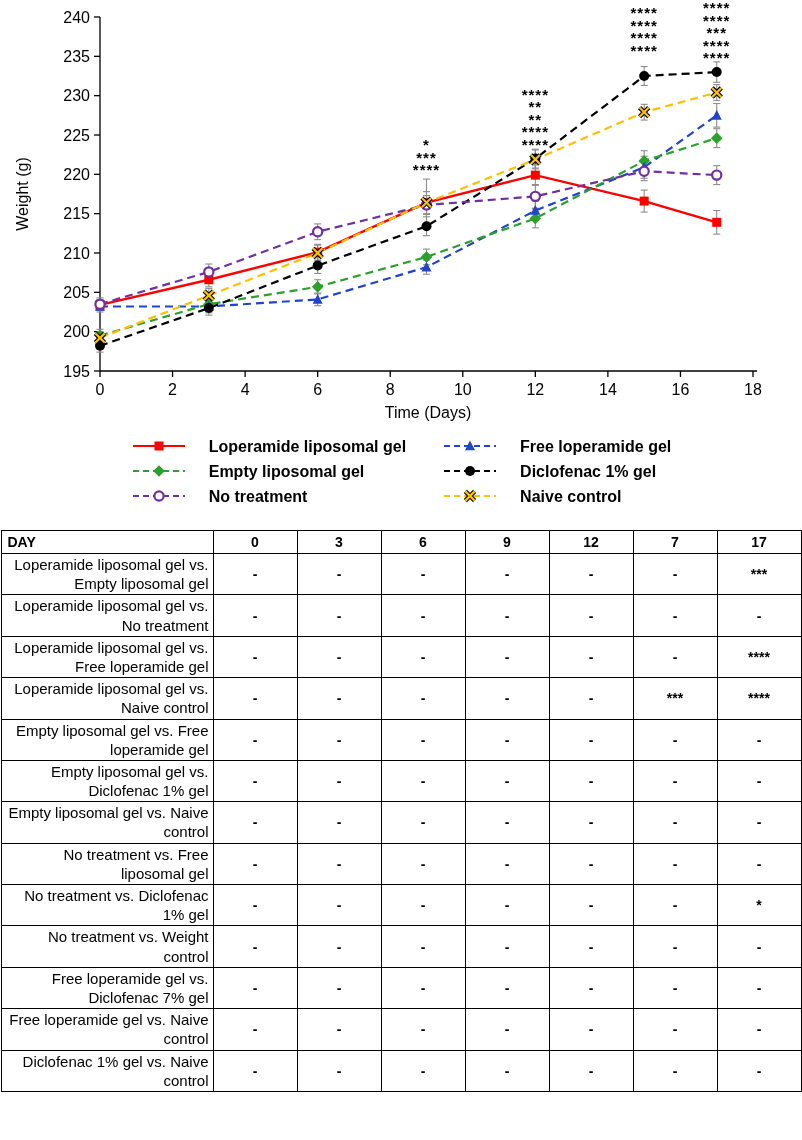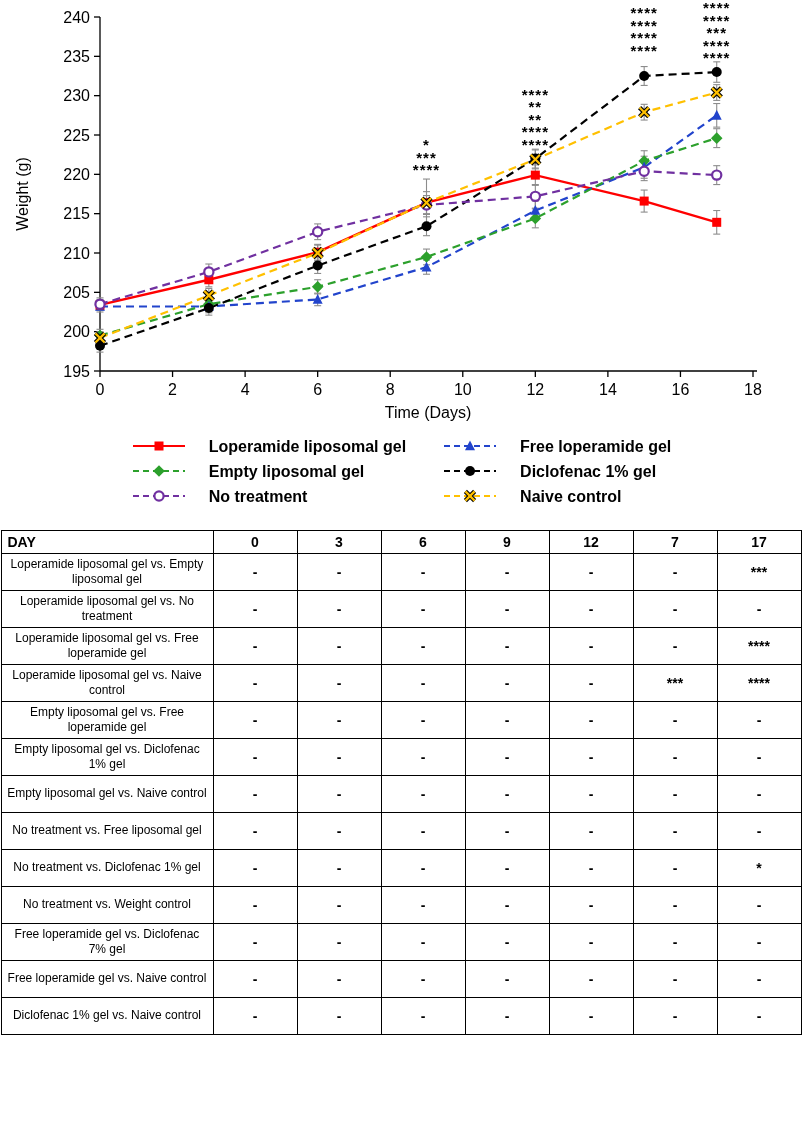--- a/index.html
+++ b/index.html
@@ -10,21 +10,21 @@
   .axis-title{font-size:16px;}
   .stars{font-size:15px;font-weight:bold;letter-spacing:1px;}
   .legend{display:grid;grid-template-columns:auto auto;column-gap:36px;row-gap:7px;width:max-content;margin:2px auto 0 auto;}
   .legend-item{display:flex;align-items:flex-start;gap:22px;font-size:16px;white-space:nowrap;font-weight:bold;}
   table{border-collapse:collapse;table-layout:fixed;width:800px;margin:24px auto 0 auto;}
   col.label-col{width:212px;}
   col.num-col{width:84px;}
   th,td{border:1px solid #000;padding:1px 4px;vertical-align:middle;}
   th{font-size:14px;font-weight:bold;text-align:center;height:20px;margin-top:48px;}
   th.day-head{text-align:left;padding-left:6px;}
-  td.cmp-label{font-size:12px;line-height:1.28;height:34px;text-align:center;}
+  td.cmp-label{font-size:15px;line-height:1.28;height:34px;text-align:right;}
   td.sig-val{text-align:center;font-weight:bold;font-size:14px;}
 </style>
 </head>
 <body>
 
 <div class="page">
 
   <svg id="chart" width="802" height="432" viewBox="0 0 802 432">
     <g id="chart-dynamic">
         <line x1="100" y1="17" x2="100" y2="371" stroke="#000" stroke-width="1.3"></line>

